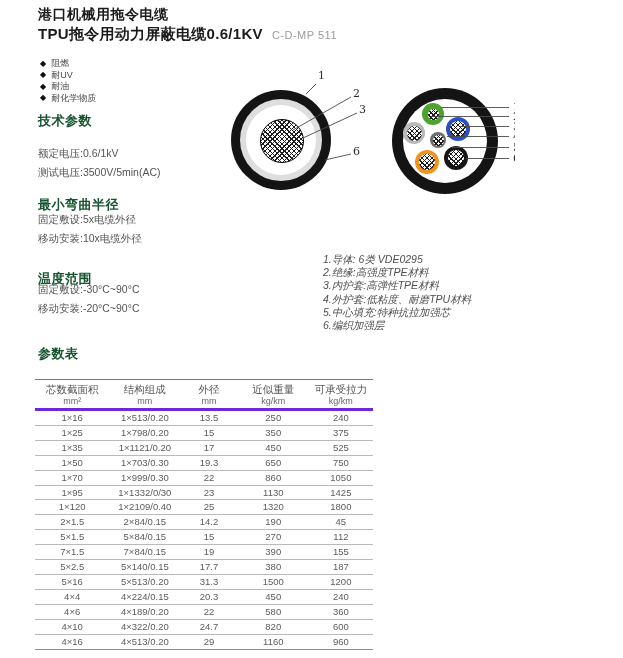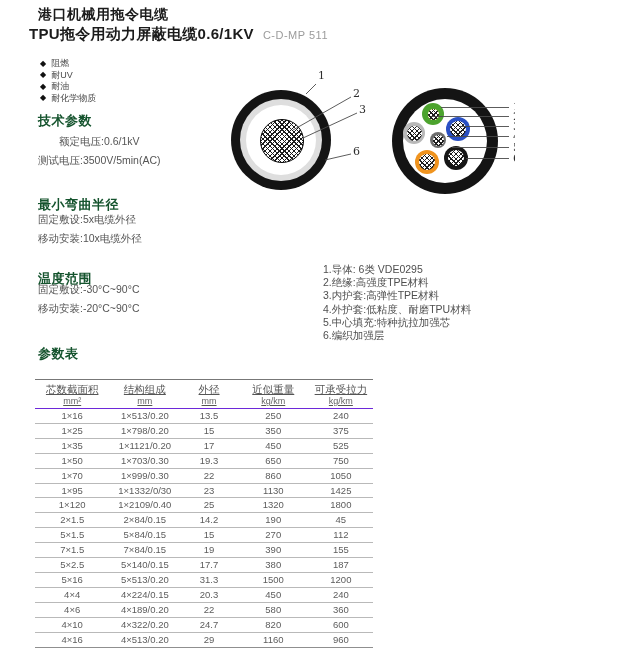--- a/index.html
+++ b/index.html
@@ -1,35 +1,35 @@
 <!DOCTYPE html>
 <html><head>
 <meta charset="utf-8">
 <style>
   html,body{margin:0;padding:0;background:#fff;}
   .page{position:relative;width:515px;height:658px;background:#fff;overflow:hidden;
         font-family:"Liberation Sans",sans-serif;color:#555;}
 
   
   .title1{position:absolute;left:38px;top:6px;font-size:14px;font-weight:bold;color:#1b1b1b;letter-spacing:.5px;}
-  .title2{position:absolute;left:29px;top:25px;font-size:15px;font-weight:bold;color:#1b1b1b;letter-spacing:.3px;}
+  .title2{position:absolute;left:38px;top:25px;font-size:15px;font-weight:bold;color:#1b1b1b;letter-spacing:.3px;}
   .model{font-size:11px;font-weight:normal;color:#9b9b9b;margin-left:9px;letter-spacing:.5px;}
 
   
   .features{position:absolute;left:40px;top:58px;}
   .feature{display:flex;align-items:center;height:11.5px;font-size:9px;color:#4a4a4a;}
   .feature .bullet{font-size:8px;color:#111;margin-right:5px;line-height:1;}
 
   
   .sec-head{position:absolute;left:38px;font-size:13px;font-weight:bold;color:#14532d;letter-spacing:.5px;}
   .spec-block{position:absolute;left:38px;}
   .spec-line{font-size:10.5px;color:#555;height:19px;line-height:19px;}
 
   
-  .legend{position:absolute;left:323px;top:263px;}
+  .legend{position:absolute;left:323px;top:253px;font-style:italic;}
   .legend-item{font-size:10.5px;color:#4f4f4f;height:13.2px;line-height:13.2px;}
 
   
   .circle{border-radius:50%;position:absolute;}
   .diagram-left{position:absolute;left:231px;top:90px;width:100px;height:100px;}
   .dl-jacket{inset:0;}
   .dl-grayring{inset:9px;}
   .dl-white{inset:15px;background:#fff;}
   .dl-core{left:29px;top:29px;width:42px;height:42px;border:1px solid #000;}
   .hatch{background-color:#fff;
@@ -56,22 +56,22 @@
 
   .callout{position:absolute;font-family:"DejaVu Serif",serif;font-size:11px;color:#2e2e2e;line-height:1;}
   .dl-1{left:318px;top:70px;} .dl-2{left:353px;top:88px;} .dl-3{left:359px;top:104px;} .dl-6{left:353px;top:146px;}
   .dr-1{left:513px;top:101px;} .dr-2{left:513px;top:111px;} .dr-3{left:513px;top:121px;}
   .dr-4{left:513px;top:131px;} .dr-5{left:513px;top:142px;} .dr-6{left:513px;top:153px;}
   .lines{position:absolute;left:0;top:0;pointer-events:none;}
 
   
   .tbl-title{top:345px;}
   table.params{position:absolute;left:35px;top:379px;width:338px;border-collapse:collapse;table-layout:fixed;}
-  table.params th{border-top:1px solid #777;border-bottom:1px solid #6d28d9;font-weight:normal;
-      color:#555;padding:3px 0 2px 0;vertical-align:top;text-decoration:underline;}
+  table.params th{border-top:1px solid #777;border-bottom:3px solid #6d28d9;font-weight:normal;
+      color:#555;padding:3px 0 2px 0;vertical-align:top;}
   table.params th .h-label{display:block;font-size:10.5px;line-height:13px;}
   table.params th .h-unit{display:block;font-size:9px;line-height:10px;color:#666;}
   table.params td{border-bottom:1px solid #b9b9b9;font-size:9.5px;color:#5c5c5c;
       text-align:center;height:13.9px;padding:0;line-height:13.9px;white-space:nowrap;}
   table.params tr:last-child td{border-bottom:1px solid #8f8f8f;}
   col.c1{width:22%;} col.c2{width:21%;} col.c3{width:17%;} col.c4{width:21%;} col.c5{width:19%;}
 </style>
 </head>
 <body>
 
@@ -96,21 +96,21 @@
       <span class="bullet">◆</span>
       <span>耐油</span>
     </div>
       <div class="feature">
       <span class="bullet">◆</span>
       <span>耐化学物质</span>
     </div>
     </div>
 
   <div class="sec-head" style="top:112px;">技术参数</div>
-  <div class="spec-block" style="top:132px;text-align:center;">
+  <div class="spec-block" style="top:144px;">
 
   <div class="spec-line">额定电压:0.6/1kV</div>
       <div class="spec-line">测试电压:3500V/5min(AC)</div>
     </div>
 
   <div class="sec-head" style="top:196px;">最小弯曲半径</div>
   <div class="spec-block" style="top:210px;">
 
   <div class="spec-line">固定敷设:5x电缆外径</div>
       <div class="spec-line">移动安装:10x电缆外径</div>

